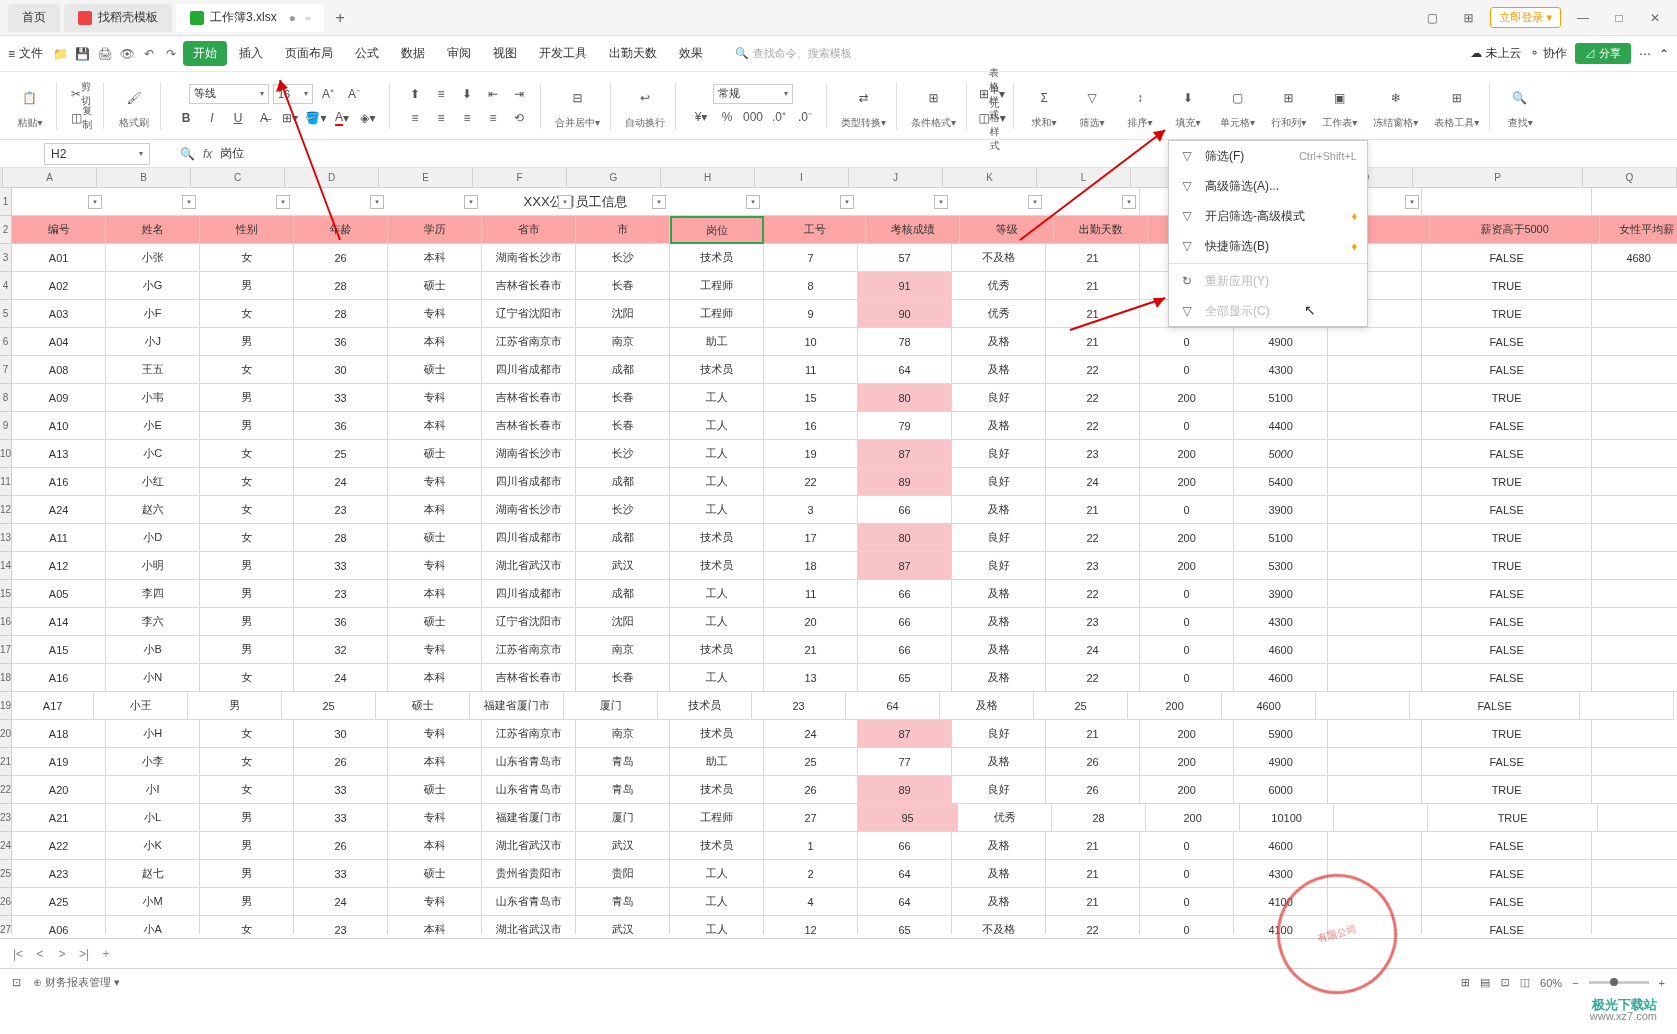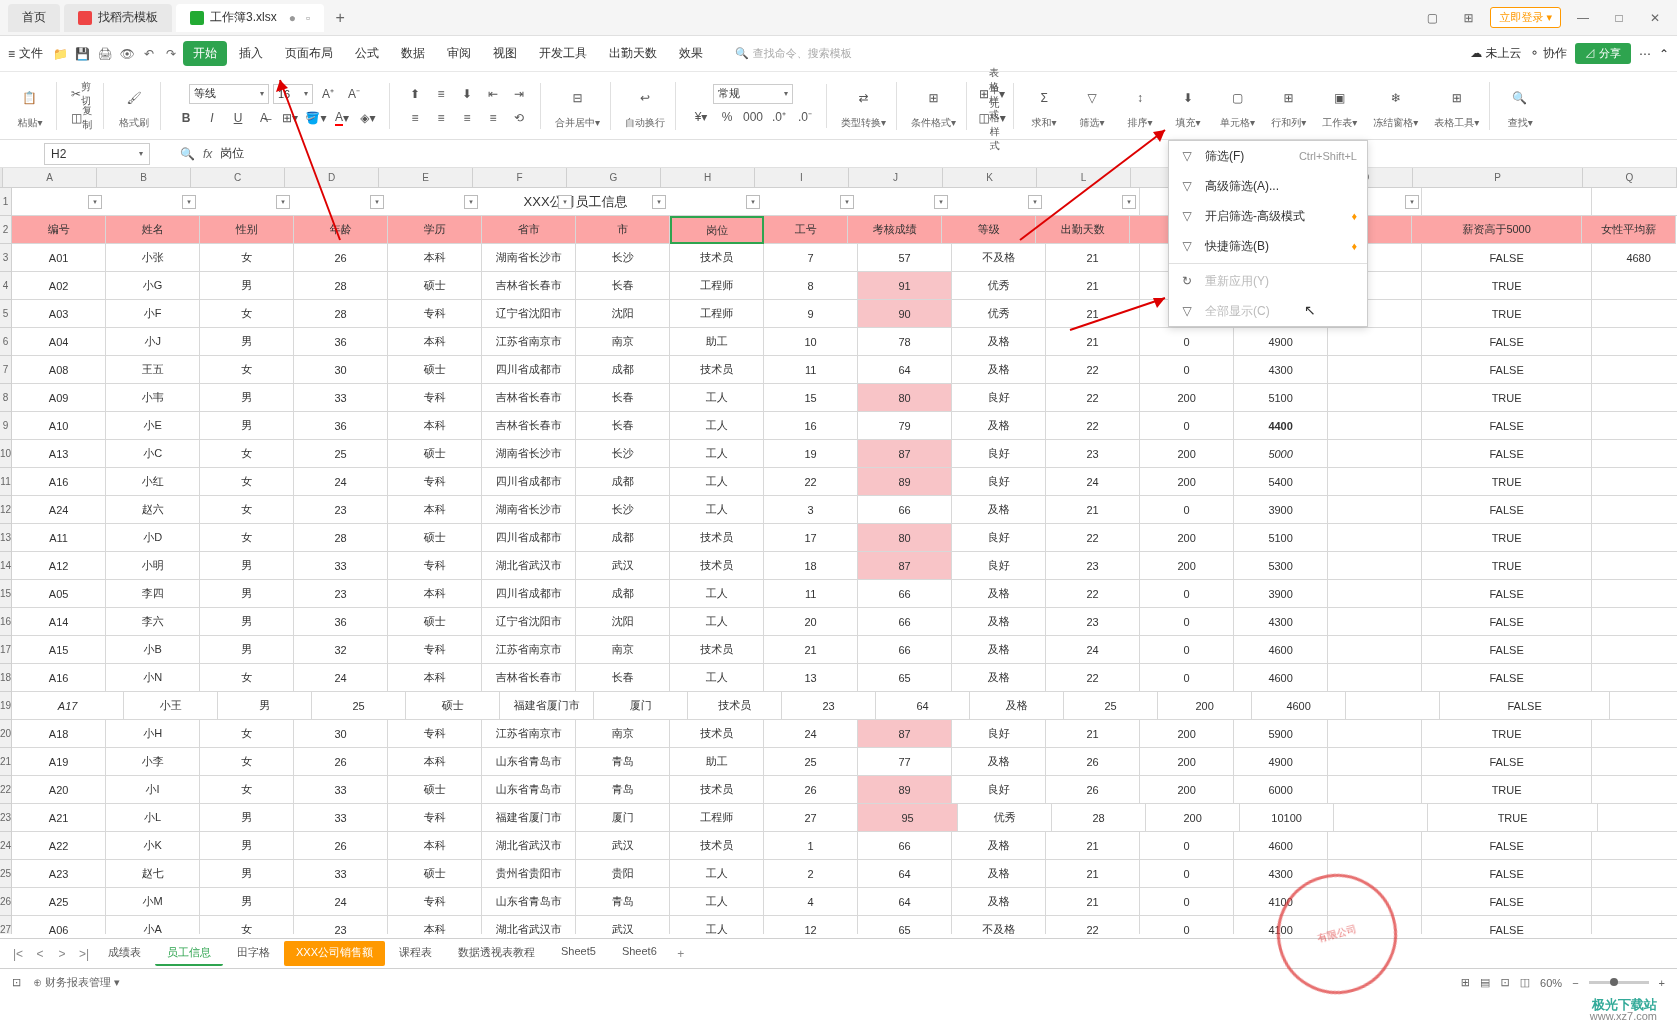--- a/index.html
+++ b/index.html
@@ -349,21 +349,21 @@
         </div>
         <div class="cell-row">
           <div class="cell hdr" style="width: 94px;">编号</div>
           <div class="cell hdr" style="width: 94px;">姓名</div>
           <div class="cell hdr" style="width: 94px;">性别</div>
           <div class="cell hdr" style="width: 94px;">年龄</div>
           <div class="cell hdr" style="width: 94px;">学历</div>
           <div class="cell hdr" style="width: 94px;">省市</div>
           <div class="cell hdr" style="width: 94px;">市</div>
           <div class="cell hdr sel" style="width: 94px;">岗位</div>
-          <div class="cell hdr" style="width: 84px;">工号</div>
+          <div class="cell hdr" style="width: 102px;">工号</div>
           <div class="cell hdr" style="width: 94px;">考核成绩</div>
           <div class="cell hdr" style="width: 94px;">等级</div>
           <div class="cell hdr" style="width: 94px;">出勤天数</div>
           <div class="cell hdr" style="width: 94px;"></div>
           <div class="cell hdr" style="width: 94px;"></div>
           <div class="cell hdr" style="width: 94px;"></div>
           <div class="cell hdr" style="width: 170px;">薪资高于5000</div>
           <div class="cell hdr" style="width: 94px;">女性平均薪</div>
         </div>
         <div class="cell-row">
@@ -487,21 +487,21 @@
           <div class="cell" style="width: 94px;">36</div>
           <div class="cell" style="width: 94px;">本科</div>
           <div class="cell" style="width: 94px;">吉林省长春市</div>
           <div class="cell" style="width: 94px;">长春</div>
           <div class="cell" style="width: 94px;">工人</div>
           <div class="cell" style="width: 94px;">16</div>
           <div class="cell" style="width: 94px;">79</div>
           <div class="cell" style="width: 94px;">及格</div>
           <div class="cell" style="width: 94px;">22</div>
           <div class="cell" style="width: 94px;">0</div>
-          <div class="cell" style="width: 94px; font-weight: bold;">4400</div>
+          <div class="cell" style="width: 94px;">4400</div>
           <div class="cell" style="width: 94px;"></div>
           <div class="cell" style="width: 170px;">FALSE</div>
           <div class="cell" style="width: 94px;"></div>
         </div>
         <div class="cell-row">
           <div class="cell" style="width: 94px;">A13</div>
           <div class="cell" style="width: 94px;">小C</div>
           <div class="cell" style="width: 94px;">女</div>
           <div class="cell" style="width: 94px;">25</div>
           <div class="cell" style="width: 94px;">硕士</div>
@@ -664,21 +664,21 @@
           <div class="cell" style="width: 94px;">65</div>
           <div class="cell" style="width: 94px;">及格</div>
           <div class="cell" style="width: 94px;">22</div>
           <div class="cell" style="width: 94px;">0</div>
           <div class="cell" style="width: 94px;">4600</div>
           <div class="cell" style="width: 94px;"></div>
           <div class="cell" style="width: 170px;">FALSE</div>
           <div class="cell" style="width: 94px;"></div>
         </div>
         <div class="cell-row">
-          <div class="cell" style="width: 112px; font-style: italic;">A17</div>
+          <div class="cell" style="width: 82px;">A17</div>
           <div class="cell" style="width: 94px;">小王</div>
           <div class="cell" style="width: 94px;">男</div>
           <div class="cell" style="width: 94px;">25</div>
           <div class="cell" style="width: 94px;">硕士</div>
           <div class="cell" style="width: 94px;">福建省厦门市</div>
           <div class="cell" style="width: 94px;">厦门</div>
           <div class="cell" style="width: 94px;">技术员</div>
           <div class="cell" style="width: 94px;">23</div>
           <div class="cell" style="width: 94px;">64</div>
           <div class="cell" style="width: 94px;">及格</div>
@@ -889,30 +889,20 @@
   <polygon points="100,8 88,8 92,18" fill="#d00"></polygon>
 </svg>
 
 <span class="cursor">↖</span>
 
 <div class="sheet-tabs">
   <span class="sh-nav">|&lt;</span>
   <span class="sh-nav">&lt;</span>
   <span class="sh-nav">&gt;</span>
   <span class="sh-nav">&gt;|</span>
-  <div id="sheettabs" style="display:flex;gap:2px">
-      <div class="sh-tab">成绩表</div>
-      <div class="sh-tab active">员工信息</div>
-      <div class="sh-tab">田字格</div>
-      <div class="sh-tab orange">XXX公司销售额</div>
-      <div class="sh-tab">课程表</div>
-      <div class="sh-tab">数据透视表教程</div>
-      <div class="sh-tab">Sheet5</div>
-      <div class="sh-tab">Sheet6</div>
-    </div>
   <span class="sh-nav">+</span>
 </div>
 
 <div class="statusbar">
   <span>⊡</span>
   <span>⊕ <span>财务报表管理</span> ▾</span>
   <div class="status-right">
     <span>⊞</span>
     <span>▤</span>
     <span>⊡</span>

